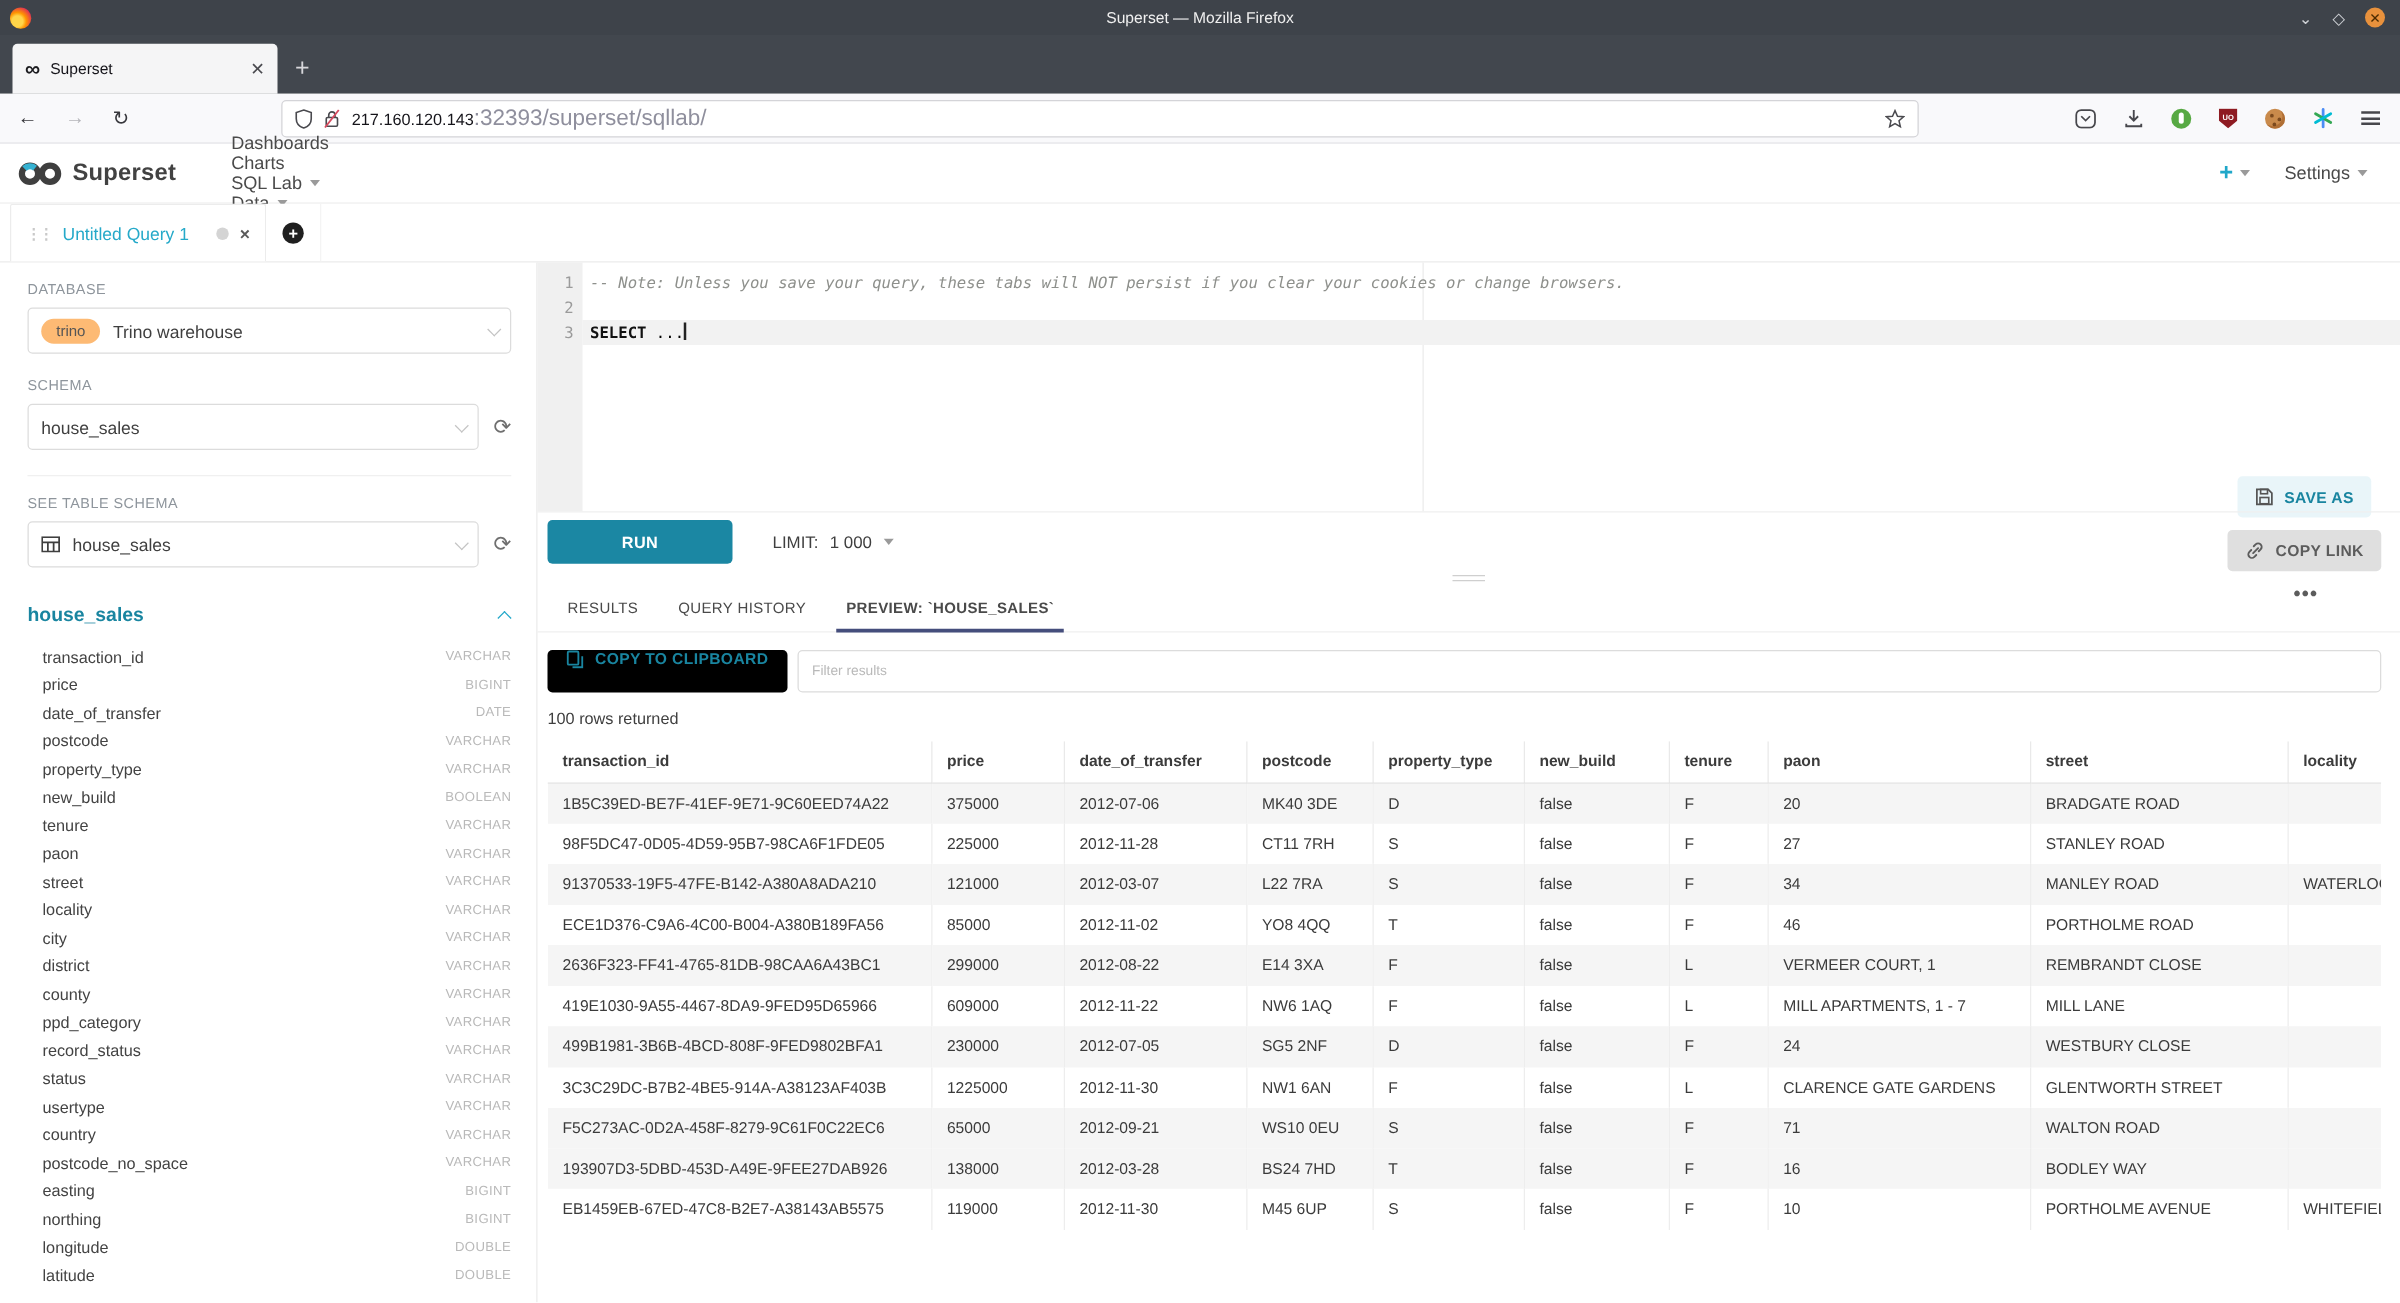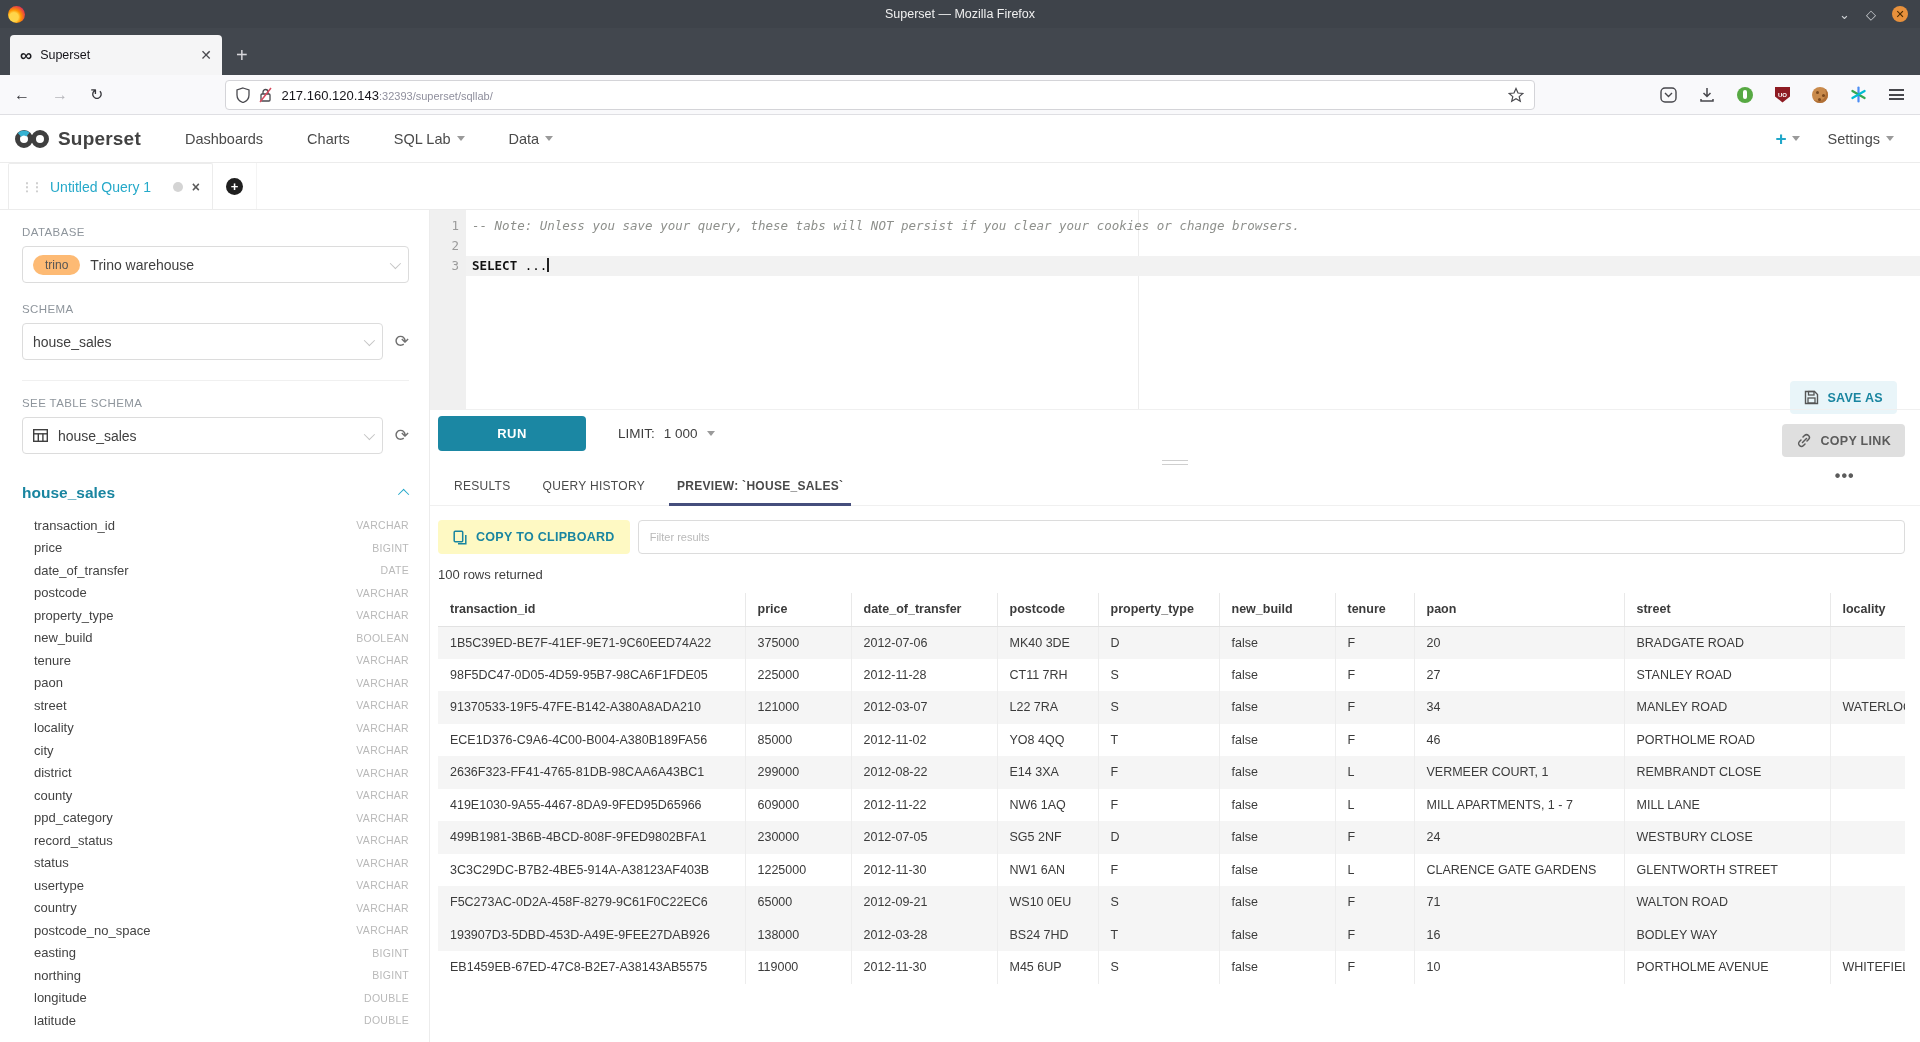--- a/index.html
+++ b/index.html
@@ -27,21 +27,21 @@
   .inf-small { font-size:17px; font-weight:700; color:#1b1b1f; line-height:1; }
 
   .urlrow { height:40px; background:#f9f9fb; border-bottom:1px solid #dfdfe3;
     display:flex; align-items:center; flex:0 0 auto; }
   .navbtns { display:flex; align-items:center; gap:22px; padding:0 14px 0 14px; }
   .navg { font-size:16px; color:#37373c; }
   .navg.dis { color:#b5b5ba; }
   .urlbox { width:1310px; height:30px; margin-left:108px; background:#fff; border:1px solid #d4d4d8;
     border-radius:4px; display:flex; align-items:center; padding:0 10px; gap:8px; }
   .url-host { font-size:13px; color:#15141a; }
-  .url-path { font-size:11px; color:#8f8f9d; }
+  .url-path { font-size:18px; color:#8f8f9d; }
   .url-star { margin-left:auto; }
   .toolicons { margin-left:auto; display:flex; align-items:center; gap:22px; padding-right:16px; }
   .hamb { width:15px; height:11px; border-top:2px solid #47474c; border-bottom:2px solid #47474c;
     position:relative; }
   .hamb::after { content:""; position:absolute; left:0; right:0; top:2.5px; height:2px; background:#47474c; }
   .cookie { width:16px; height:16px; border-radius:50%; background:#c98a4b;
     box-shadow:inset -2px -2px 0 #b06f35; position:relative; }
   .cookie::after { content:""; position:absolute; width:3px; height:3px; border-radius:50%;
     background:#7c4a1e; top:4px; left:4px; box-shadow:6px 3px 0 #7c4a1e, 2px 7px 0 #7c4a1e; }
   .extg { width:16px; height:16px; border-radius:50%; background:#57a943; display:flex;
@@ -49,21 +49,21 @@
   .extg::after { content:""; width:4px; height:9px; background:#fff; border-radius:2px; }
   .ushield { width:15px; height:16px; background:#8e1b22;
     clip-path:polygon(0 0,100% 0,100% 62%,50% 100%,0 62%); display:flex; align-items:center; justify-content:center;
     color:#fff; font-size:6px; font-weight:700; }
 
   
   .appnav { height:48px; background:#fff; border-bottom:1px solid #ececec; display:flex;
     align-items:center; flex:0 0 auto; }
   .brand { display:flex; align-items:center; gap:8px; padding-left:14px; }
   .brand-name { font-size:19px; font-weight:700; color:#424242; letter-spacing:.2px; }
-  .menu { display:flex; align-items:center; margin-left:22px; gap:0; }
+  .menu { display:flex; align-items:flex-start; margin-left:22px; gap:0;flex-direction:column; }
   .menu-item { padding:0 22px; font-size:14.5px; color:#4a4a4a; display:flex; align-items:center; gap:6px; }
   .appnav-right { margin-left:auto; display:flex; align-items:center; gap:28px; padding-right:26px; }
   .plus-accent { color:#20a7c9; font-size:19px; font-weight:700; display:flex; align-items:center; gap:5px; }
   .settings { font-size:14.5px; color:#4a4a4a; display:flex; align-items:center; gap:6px;justify-content:space-between; }
   .caret { width:0; height:0; border-left:4px solid transparent; border-right:4px solid transparent;
     border-top:5px solid #9a9a9a; display:inline-block; }
 
   
   .qtabs { height:47px; background:#fff; border-bottom:1px solid #ececec; display:flex; align-items:stretch; flex:0 0 auto; }
   .qtab { width:205px; margin-left:8px; border:1px solid #ececec; border-bottom:none; border-radius:2px 2px 0 0;
@@ -122,22 +122,22 @@
 
   .splitter { height:13px; display:flex; align-items:center; justify-content:center; flex:0 0 auto; }
   .grip { width:26px; height:5px; border-top:1.5px solid #cfcfcf; border-bottom:1.5px solid #cfcfcf; }
 
   .rtabs { display:flex; gap:0; border-bottom:1px solid #f0f0f0; padding-left:8px; flex:0 0 auto; }
   .rtab { padding:10px 16px 12px 16px; font-size:12px; color:#4a4a4a; letter-spacing:.3px; position:relative; }
   .rtab.active { font-weight:700; }
   .rtab.active::after { content:""; position:absolute; left:8px; right:8px; bottom:-1px; height:3px; background:#454e7c; }
 
   .actions { display:flex; align-items:center; margin:14px 15px 0 8px; gap:8px; flex:0 0 auto; }
-  .copyclip { height:34px; background:#fef9c3; color:#1985a0; border:none; border-radius:4px;
-    font-size:12.5px; font-weight:700; letter-spacing:.3px; display:flex; align-items:center; gap:9px; padding:0 15px; }
+  .copyclip { height:34px; background:#000000; color:#1985a0; border:none; border-radius:4px;
+    font-size:12.5px; font-weight:700; letter-spacing:.3px; display:flex; gap:9px; padding:0 15px; }
   .filter { flex:1; height:34px; border:1px solid #dcdcdc; border-radius:4px; padding:0 11px; font-size:11px; color:#3f3f3f; }
   .filter::placeholder { color:#b9b9b9; }
   .rowcount { font-size:13px; color:#3f3f3f; margin:13px 0 11px 8px; flex:0 0 auto; }
 
   .gridwrap { margin:0 15px 0 8px; overflow:hidden; flex:1; }
   table.grid { border-collapse:collapse; table-layout:fixed; width:100%; }
   .grid th { height:33px; font-size:12.5px; font-weight:700; color:#3b3b3b; text-align:left;
     padding:0 12px; border-right:1px solid #e9e9e9; border-bottom:1px solid #e2e2e2; background:#fff;
     overflow:hidden; white-space:nowrap; }
   .grid th:last-child, .grid td:last-child { border-right:none; }

